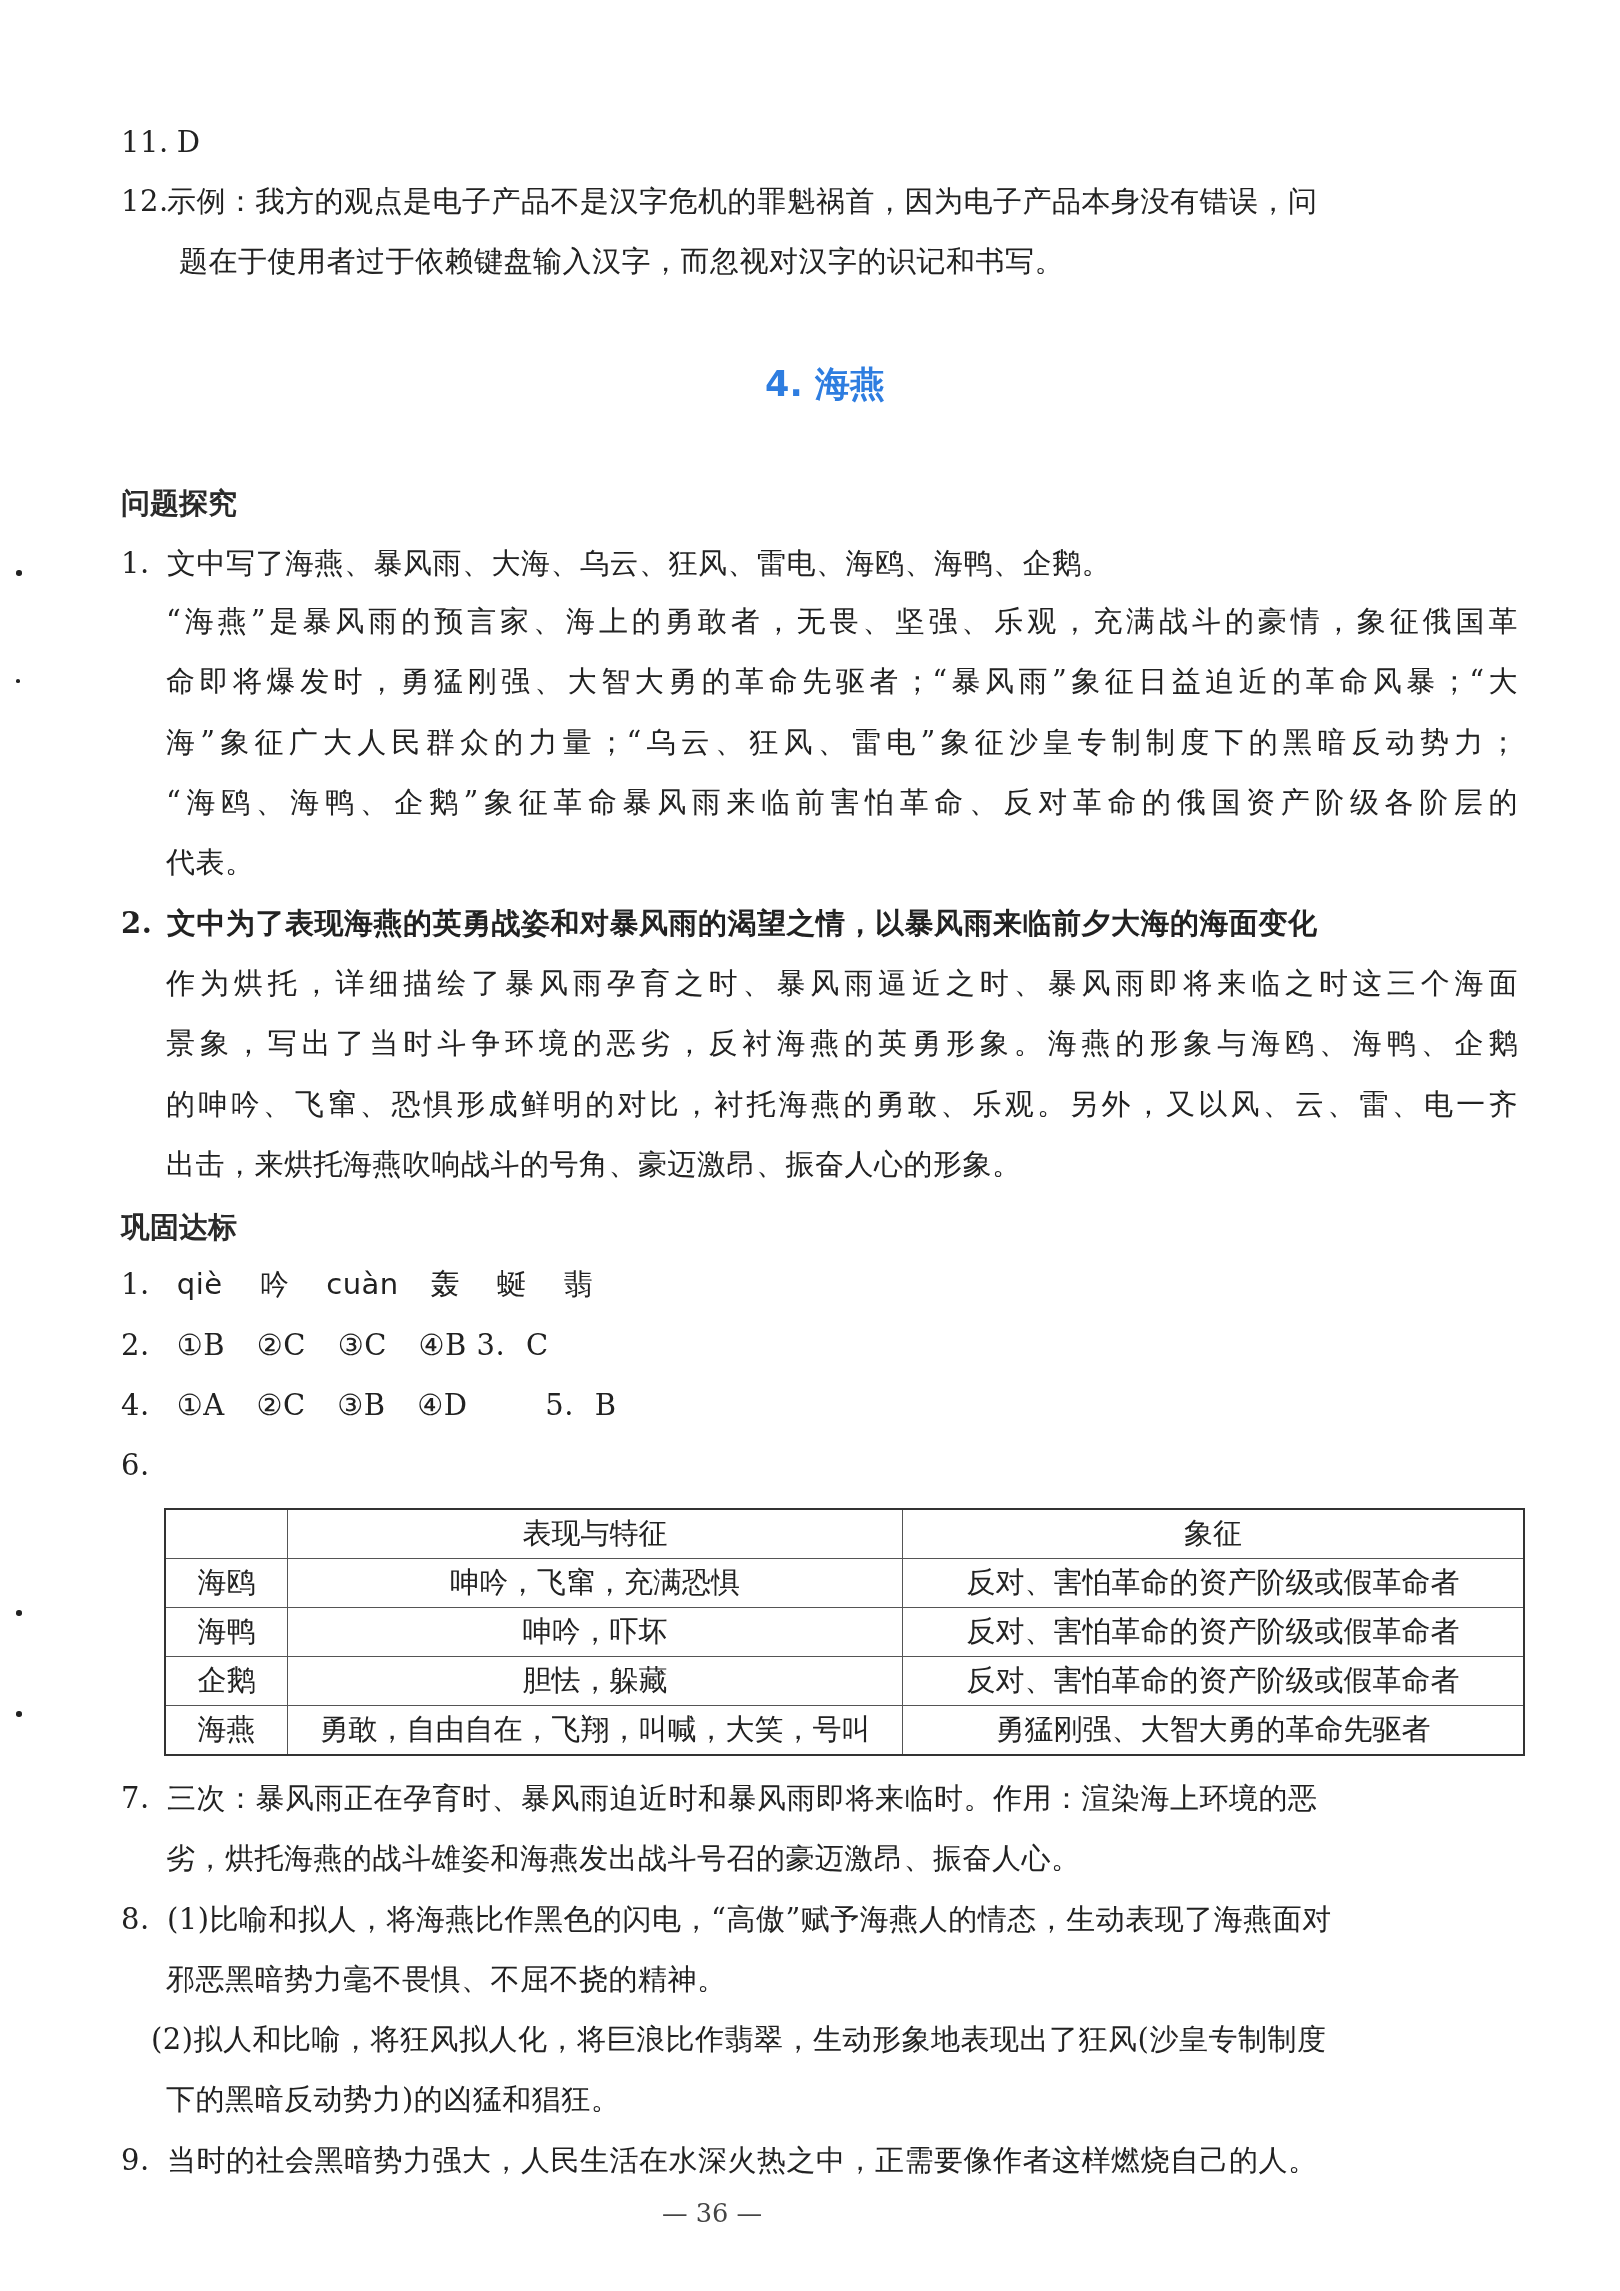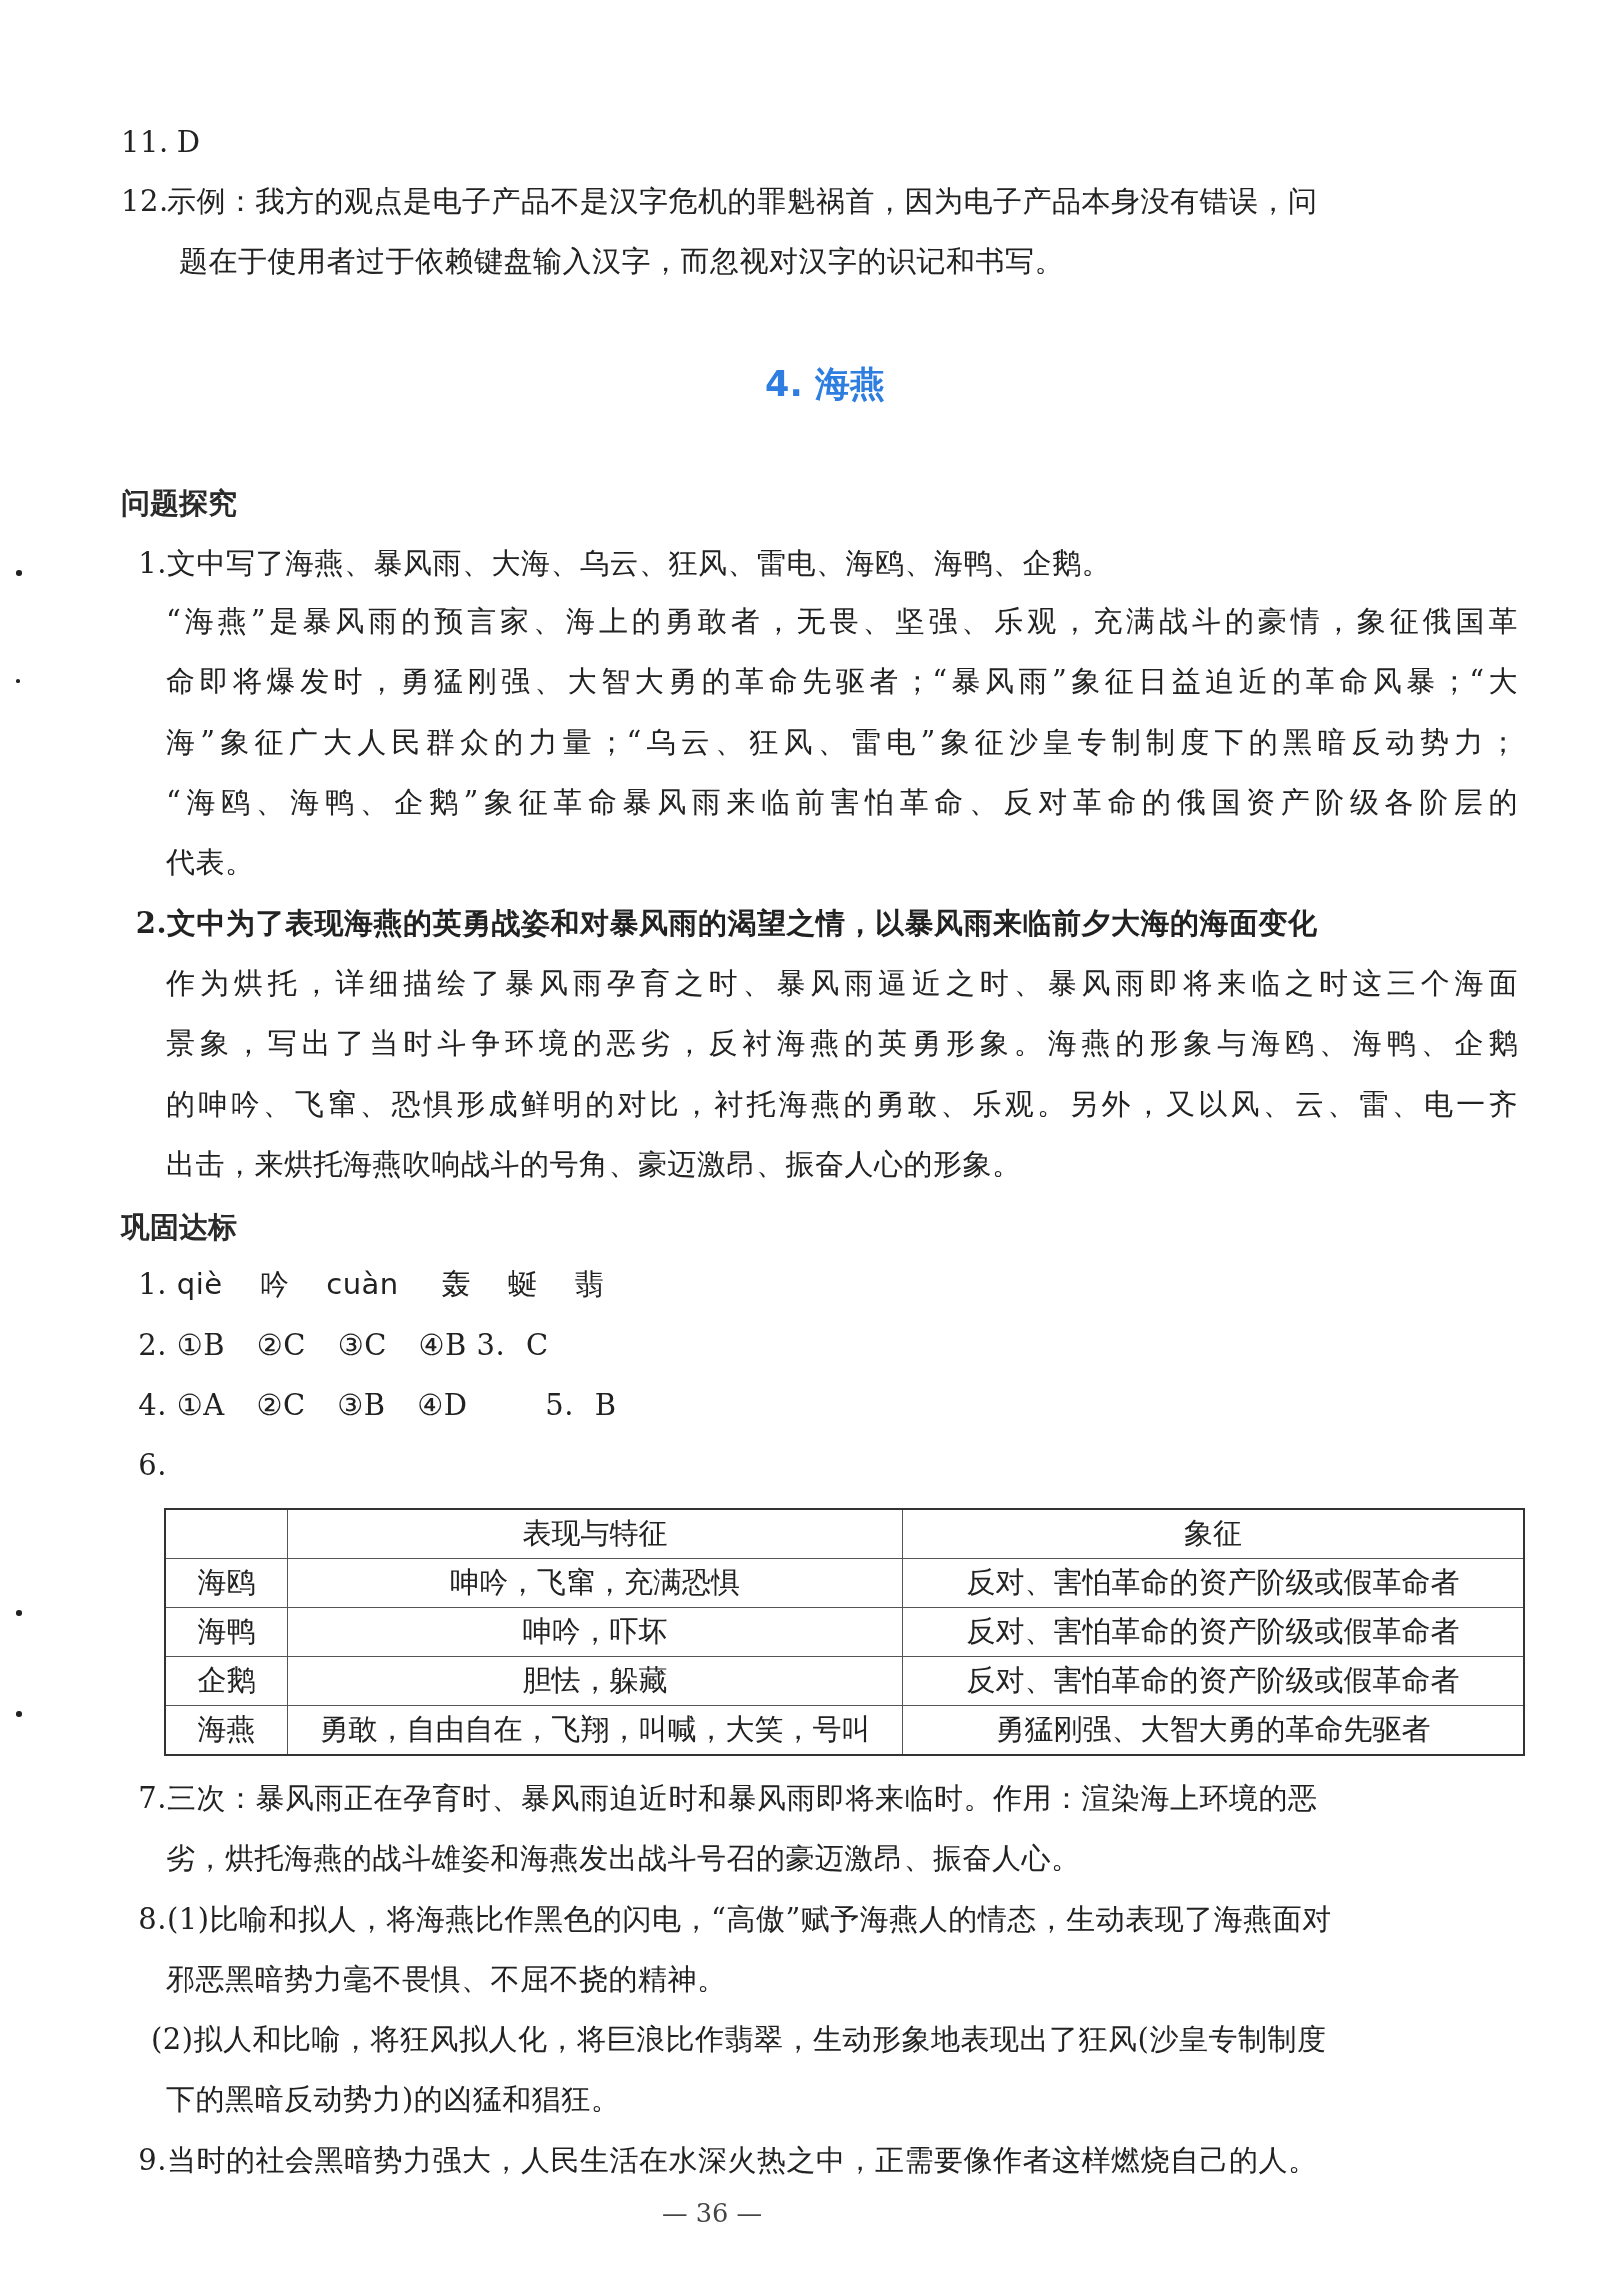--- a/index.html
+++ b/index.html
@@ -11,21 +11,20 @@
       overflow: hidden;
       font-family: "DejaVu Serif", "Liberation Serif", serif;
       color: #222222;
     }
     .line {
       position: absolute;
       font-size: 29px;
       line-height: 37px;
       white-space: nowrap;
       letter-spacing: 0.5px;
-      text-align: right;
     }
     .num { display: inline-block; width: 46px; }
     .title {
       position: absolute;
       left: 0; width: 1620px;
       top: 361px;
       text-align: center;
       font-family: "DejaVu Sans", "Liberation Sans", sans-serif;
       font-weight: bold;
       font-size: 35px;
@@ -112,21 +111,21 @@
 <div class="line justify" style="left:166px; top:1025px;">景象，写出了当时斗争环境的恶劣，反衬海燕的英勇形象。海燕的形象与海鸥、海鸭、企鹅</div>
 <div class="line justify" style="left:166px; top:1086px;">的呻吟、飞窜、恐惧形成鲜明的对比，衬托海燕的勇敢、乐观。另外，又以风、云、雷、电一齐</div>
 <div class="line" style="left:166px; top:1146px;">出击，来烘托海燕吹响战斗的号角、豪迈激昂、振奋人心的形象。</div>
 
 <div class="section" style="top:1208px;">巩固达标</div>
 
 <div class="line" style="left:121px; top:1266px;">
   <span class="num">1.</span>
   <span style="font-family:'DejaVu Sans',sans-serif; margin-right:27.4px;">qiè</span>
   <span style="margin-right:27.4px;">吟</span>
-  <span style="font-family:'DejaVu Sans',sans-serif; margin-right:33px;">cuàn</span>
+  <span style="font-family:'DejaVu Sans',sans-serif; margin-right:22px;">cuàn</span>
   <span style="margin-right:27.4px;">轰</span>
   <span style="margin-right:27.4px;">蜒</span>
   <span>翡</span>
 </div>
 
 <div class="line" style="left:121px; top:1327px;">
   <span class="num">2.</span>
   <span style="margin-right:22px;">①B</span>
   <span style="margin-right:22px;">②C</span>
   <span style="margin-right:22px;">③C</span>

